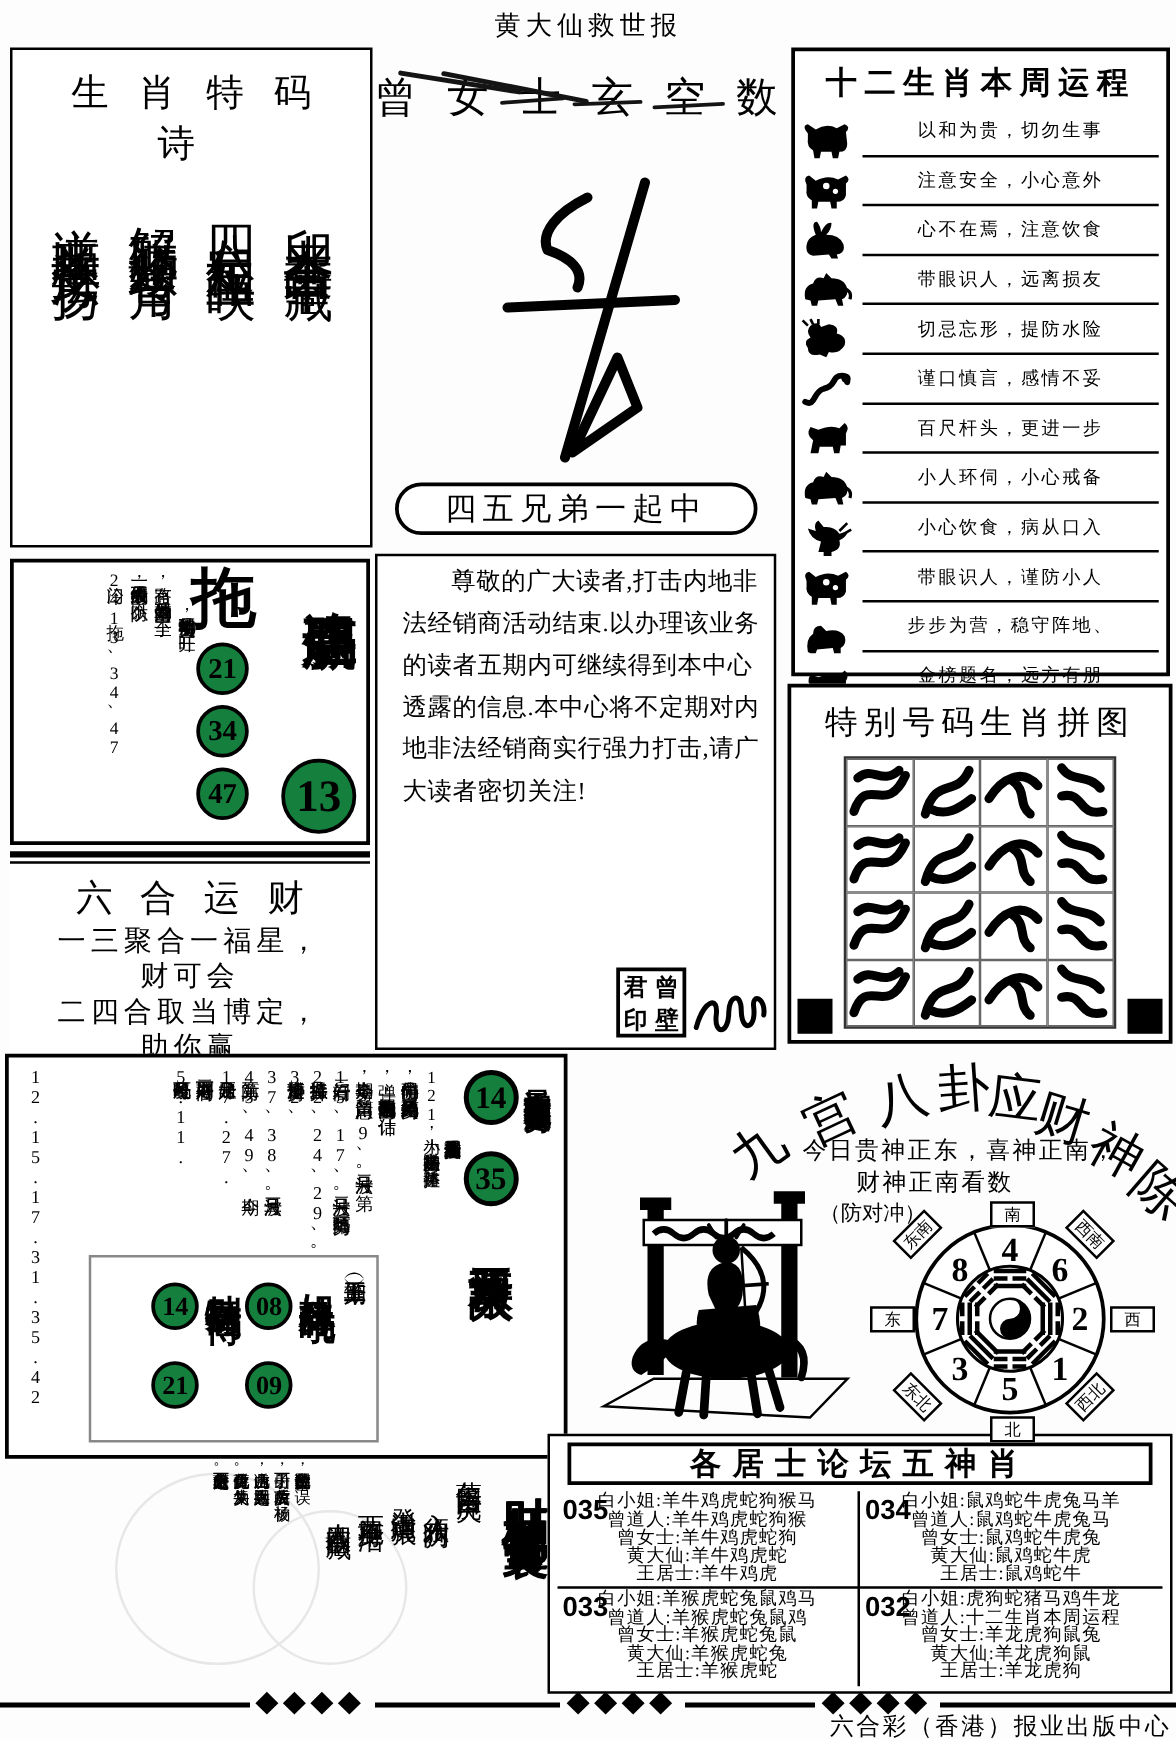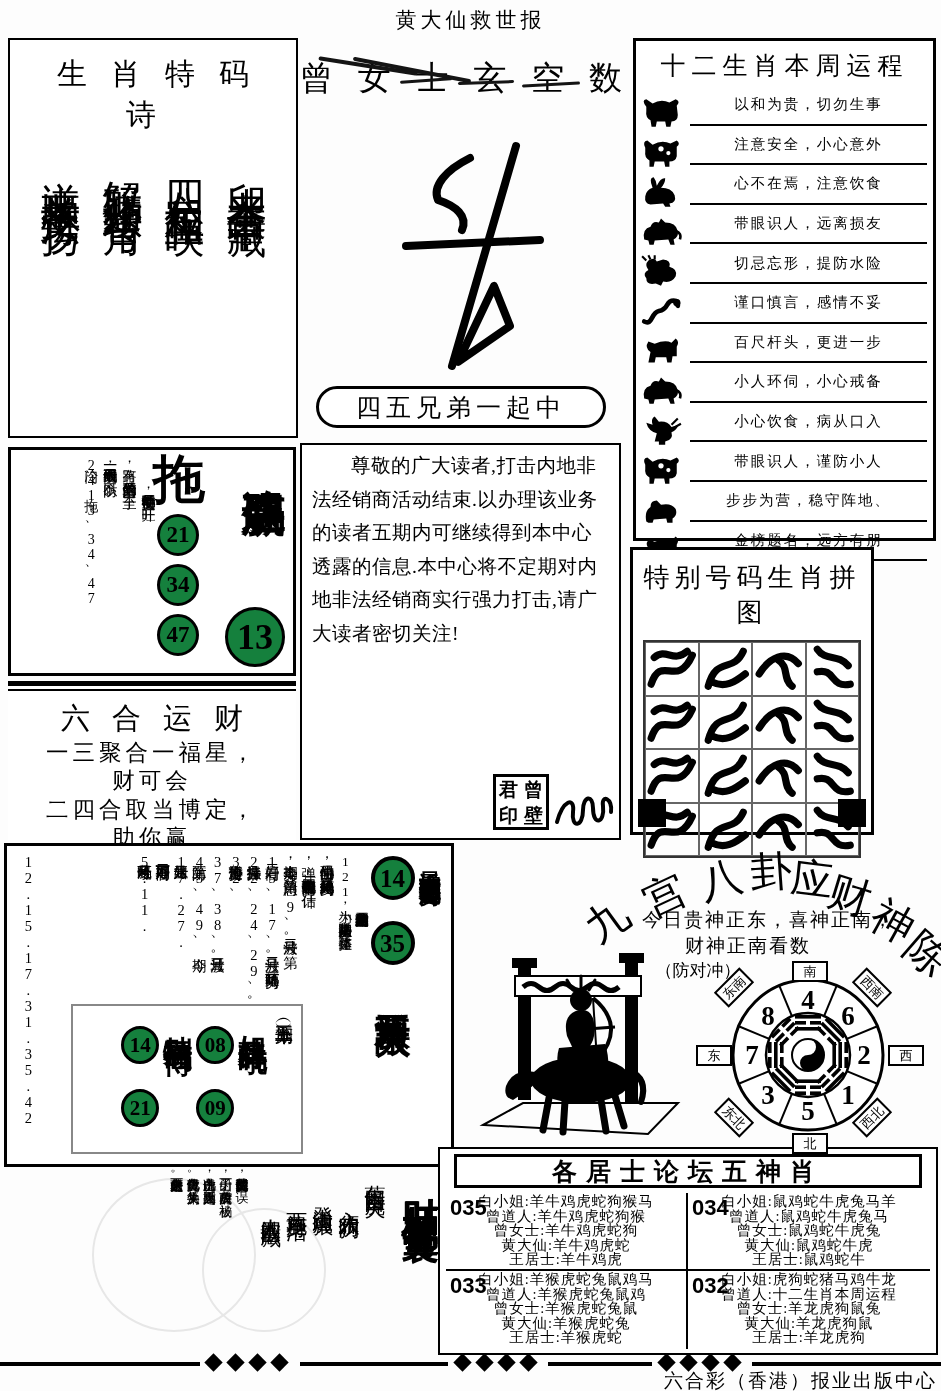--- a/index.html
+++ b/index.html
@@ -26,21 +26,21 @@
   .pcol{writing-mode:vertical-rl;text-orientation:upright;font-size:40px;letter-spacing:6px;line-height:1;}
 
   
   #zengTitle{left:300px;top:56px;width:322px;display:flex;justify-content:space-between;font-size:33px;}
   .strike{position:absolute;background:#141414;border-radius:2px;}
   #slogan{left:316px;top:386px;width:290px;height:42px;border:3px solid #000;border-radius:22px;
     text-align:center;line-height:38px;font-size:25px;letter-spacing:5px;background:#fff;box-sizing:border-box;}
 
   
   #boxB{left:633px;top:38px;width:303px;height:503px;border-width:3px;}
-  #boxB .ttl{margin-top:8px;text-align:center;font-size:25px;font-weight:normal;letter-spacing:6px;}
+  #boxB .ttl{margin-top:8px;text-align:center;font-size:25px;font-weight:bold;letter-spacing:6px;}
   #zrows{margin-top:4px;}
   .zrow{position:relative;height:37.6px;margin-left:54px;margin-right:6px;border-bottom:2px solid #000;
     display:flex;align-items:center;justify-content:center;}
   .zrow .zft{font-size:14.5px;letter-spacing:2px;}
   .zicon{position:absolute;left:-50px;bottom:-6px;width:42px;height:34px;}
   .zicon svg{width:100%;height:100%;}
 
   
   #boxC{left:8px;top:447px;width:288px;height:229px;border-width:3px;}
   #lianCol{position:absolute;right:8px;top:4px;font-size:44px;font-weight:bold;letter-spacing:2px;line-height:1;}
@@ -49,36 +49,36 @@
   #tuoCircles{position:absolute;right:94px;top:64px;display:flex;flex-direction:column;gap:8px;}
   #tuoCircles .cnum{width:42px;height:42px;font-size:23px;}
   #tuoCols{position:absolute;left:8px;top:8px;bottom:8px;width:140px;writing-mode:vertical-rl;
     text-orientation:upright;font-size:14px;line-height:1.15;}
   #tuoCols div{margin:0 3px;}
   .pt26{padding-top:26px;}
 
   
   #boxD{left:300px;top:443px;width:321px;height:397px;}
   #boxD .ttl{margin-top:2px;text-align:center;font-size:43px;font-weight:bold;letter-spacing:8px;}
-  #boxD .body{padding:4px 10px 0 10px;font-size:19.5px;line-height:1.72;text-indent:2em;letter-spacing:0.5px;font-family:Liberation Serif, serif;}
+  #boxD .body{padding:4px 10px 0 20px;font-size:19.5px;line-height:1.72;text-indent:2em;letter-spacing:0.5px;font-family:Liberation Serif, serif;}
   #seal{position:absolute;right:70px;bottom:8px;width:56px;height:56px;border:3px solid #000;
     display:grid;grid-template-columns:1fr 1fr;grid-template-rows:1fr 1fr;box-sizing:border-box;}
   #seal span{display:flex;align-items:center;justify-content:center;font-size:19px;font-weight:900;}
   #sig{position:absolute;right:2px;bottom:6px;width:64px;height:48px;}
 
   
   #boxE{left:8px;top:681px;width:288px;height:159px;border:none;}
   .dbl1{height:5px;background:#000;}
   .dbl2{height:2px;background:#000;margin-top:3px;}
   #boxE .ttl{margin-top:8px;text-align:center;font-size:29px;letter-spacing:22px;text-indent:22px;}
   #boxE .ln{text-align:center;font-size:22.5px;letter-spacing:4px;line-height:1.26;font-weight:500;}
   #boxE .sm{font-size:16.5px;letter-spacing:1px;margin-top:3px;font-weight:400;}
 
   
-  #boxF{left:630px;top:547px;width:244px;height:288px;border-width:3px;}
+  #boxF{left:630px;top:547px;width:308px;height:288px;border-width:3px;}
   #boxF .ttl{margin-top:10px;text-align:center;font-size:26px;letter-spacing:5px;}
   #puzzle-grid{margin:10px auto 0 auto;width:214px;height:214px;border:2px solid #333;
     display:grid;grid-template-columns:repeat(4,1fr);grid-template-rows:repeat(4,1fr);}
   .pcell{border:1px solid #666;overflow:hidden;}
   .pcell svg{width:100%;height:100%;}
   .corner{position:absolute;width:28px;height:28px;background:#000;bottom:5px;}
 
   
   #boxG{left:4px;top:843px;width:450px;height:324px;border-width:3px;}
   #tcols{position:absolute;left:6px;right:6px;top:8px;bottom:8px;writing-mode:vertical-rl;text-orientation:upright;}

